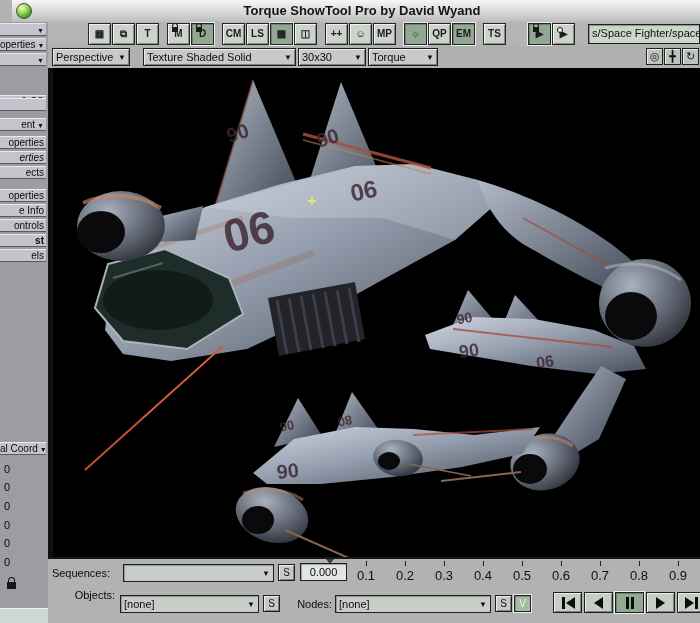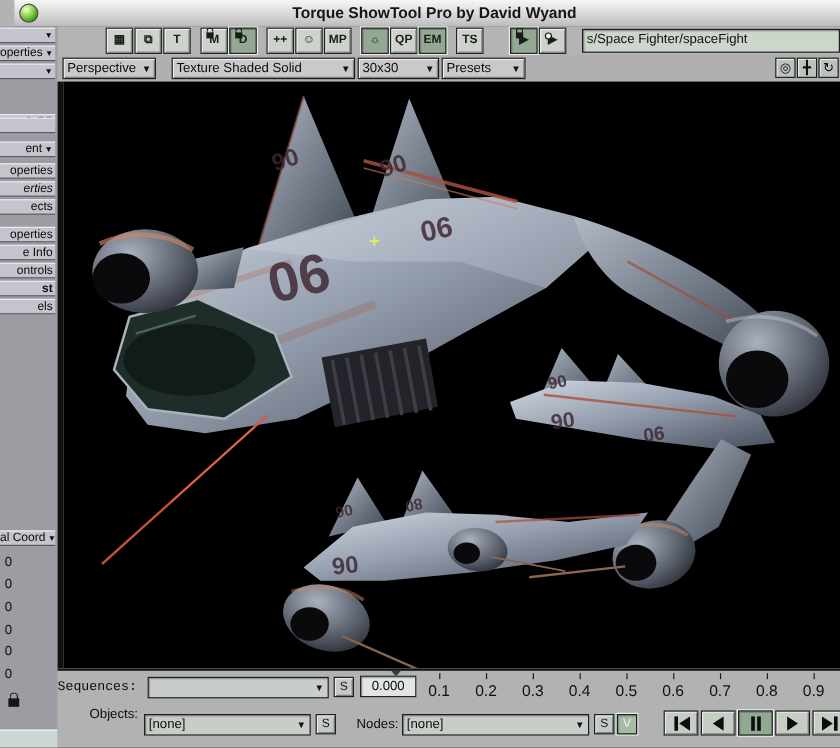--- a/index.html
+++ b/index.html
@@ -139,20 +139,34 @@
           <div class="mini-lock"></div>
           <span class="glyph">M</span>
         </div>
         <div class="tbtn pressed">
           <div class="mini-lock"></div>
           <span class="glyph">D</span>
         </div>
       </div>
       <div class="btn-group">
         <div class="tbtn">
+          <span class="glyph">CM</span>
+        </div>
+        <div class="tbtn">
+          <span class="glyph">LS</span>
+        </div>
+        <div class="tbtn pressed">
+          <span class="glyph">▩</span>
+        </div>
+        <div class="tbtn">
+          <span class="glyph">◫</span>
+        </div>
+      </div>
+      <div class="btn-group">
+        <div class="tbtn">
           <span class="glyph">++</span>
         </div>
         <div class="tbtn">
           <span class="glyph">☺</span>
         </div>
         <div class="tbtn">
           <span class="glyph">MP</span>
         </div>
       </div>
       <div class="btn-group">
@@ -189,21 +203,21 @@
   <span><div class="vdrop" style="left: 4px; width: 78px;">
         <span class="dv">Perspective</span>
         <span class="arrow">▼</span>
       </div><div class="vdrop" style="left: 95px; width: 153px;">
         <span class="dv">Texture Shaded Solid</span>
         <span class="arrow">▼</span>
       </div><div class="vdrop" style="left: 250px; width: 68px;">
         <span class="dv">30x30</span>
         <span class="arrow">▼</span>
       </div><div class="vdrop" style="left: 320px; width: 70px;">
-        <span class="dv">Presets</span>
+        <span class="dv">Torque</span>
         <span class="arrow">▼</span>
       </div></span>
   <div class="navicons">
       <div class="nbtn">◎</div>
       <div class="nbtn">╋</div>
       <div class="nbtn">↻</div>
     </div>
 </div>
 
 <div class="vsep"></div>
@@ -298,21 +312,21 @@
       <ellipse cx="336" cy="393" rx="11" ry="9" fill="#0a0a0d"></ellipse>
       <path d="M356,396 L418,408" stroke="#8a6550" stroke-width="1.5" fill="none"></path>
       <text class="shipnum" x="240" y="352" font-size="13" transform="rotate(168 240 352)">06</text>
       <text class="shipnum" x="298" y="347" font-size="13" transform="rotate(168 298 347)">80</text>
       <text class="shipnum" x="245" y="395" font-size="20" transform="rotate(174 245 395)">06</text>
     </g>
   </svg>
 </div>
 
 <div class="bottom">
-  <div class="blabel" style="left:0;top:8px;width:62px;font-family:Liberation Mono, monospace;">Sequences:</div>
+  <div class="blabel" style="left:0;top:8px;width:62px;">Sequences:</div>
   <div class="bdrop" style="left:75px;top:5px;width:151px;">
     <span class="dv"></span>
       <span class="arrow">▼</span>
   </div>
   <div class="sqbtn" style="left:230px;top:5px;">S</div>
   <div class="caret"></div>
   <div class="timebox">0.000</div>
   <span></span>
 
   <div class="blabel" style="left:10px;top:30px;width:57px;">Objects:</div>

